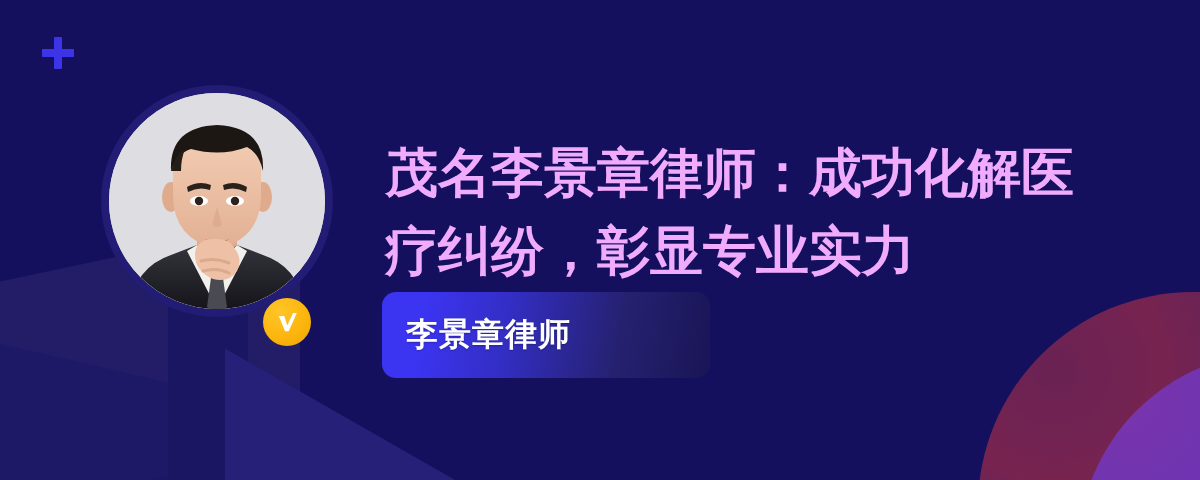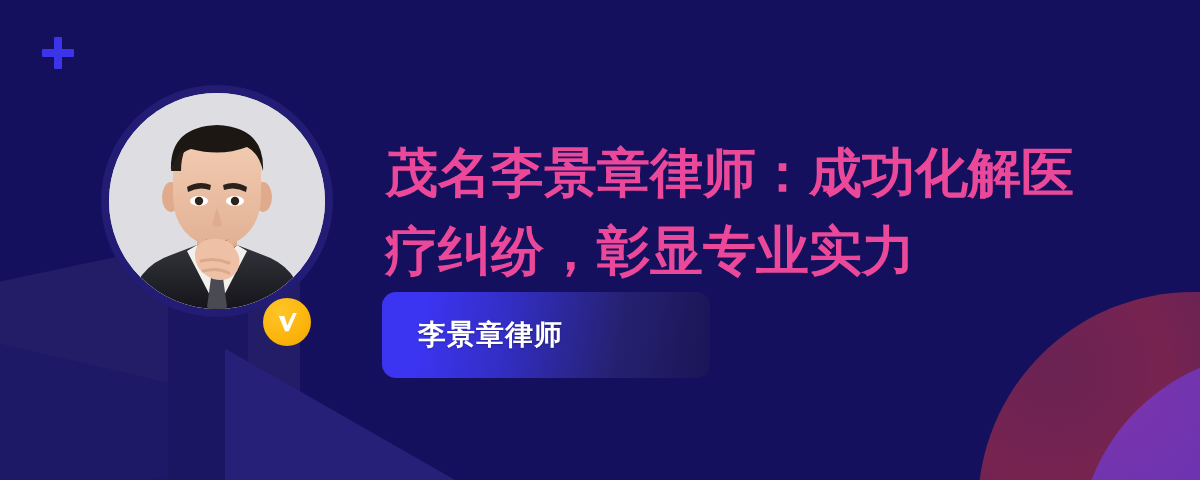--- a/index.html
+++ b/index.html
@@ -146,43 +146,43 @@
 
   
   .headline {
     position: absolute;
     left: 385px;
     top: 134px;
     width: 700px;
     font-size: 53px;
     font-weight: bold;
     line-height: 78px;
-    color: #ec4899;
+    color: #f0abfc;
     letter-spacing: 0px;
     white-space: normal;
     word-break: break-all;
   }
 
   
   .name-chip {
     position: absolute;
     left: 382px;
     top: 292px;
     width: 328px;
     height: 86px;
     border-radius: 14px;
     background: linear-gradient(100deg, #3b34f0 0%, #3b34f0 14%, #332ec4 38%, #25216f 72%, #1a1556 100%);
     display: flex;
     align-items: center;
   }
   .name-chip-label {
     color: #ffffff;
-    font-size: 28px;
+    font-size: 32px;
     font-weight: bold;
-    padding-left: 36px;
+    padding-left: 24px;
     letter-spacing: 1px;
     text-shadow: 0 1px 2px rgba(0,0,0,.25);
   }
 </style>
 </head>
 <body>
 
 <div class="stage">
 
   <div class="bg-layer">

